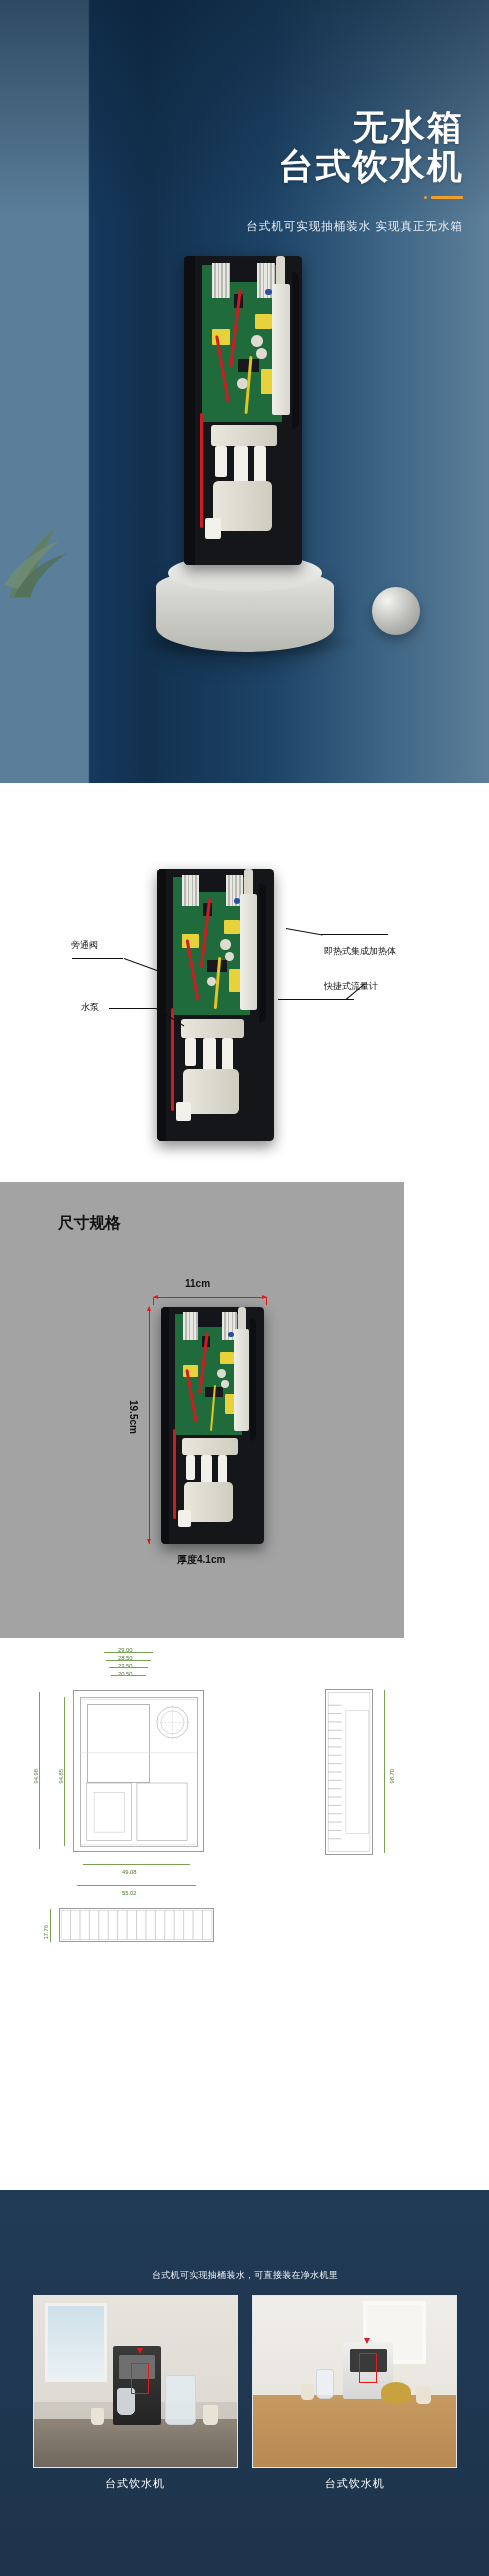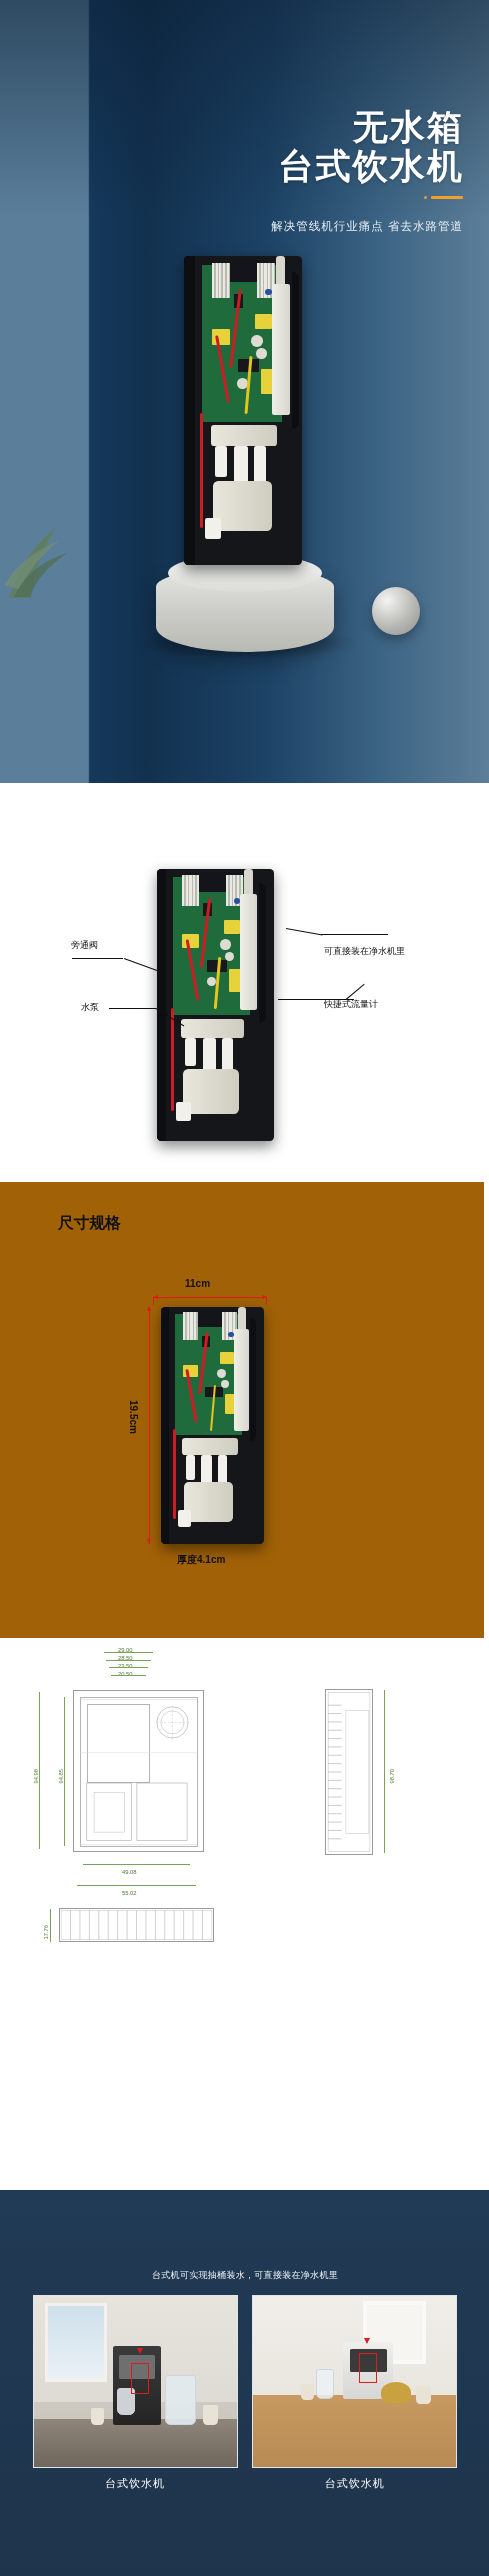--- a/index.html
+++ b/index.html
@@ -65,21 +65,21 @@
   
   .sec2 { position:absolute; left:0; top:783px; width:490px; height:398px; background:#fff; }
   .sec2-title { position:absolute; left:0; top:47px; width:490px; text-align:center;
     font-size:14px; font-weight:bold; color:#111; letter-spacing:0.5px; }
   .diagram { position:absolute; left:157px; top:86px; width:126px; height:272px; }
 
   .callout { position:absolute; font-size:9px; color:#111; white-space:nowrap; }
   .lead { position:absolute; background:#111; height:1px; transform-origin:left center; }
 
   
-  .sec3 { position:absolute; left:0; top:1182px; width:484px; height:456px; background:#a16207; }
+  .sec3 { position:absolute; left:0; top:1182px; width:404px; height:456px; background:#a3a3a3; }
   .sec3-title { position:absolute; left:58px; top:31px; font-size:15.7px; font-weight:bold; color:#111; }
   .dim-wrap { position:absolute; left:131px; top:92px; width:157px; height:304px; }
   .dimtext { position:absolute; font-size:10px; font-weight:bold; color:#111; white-space:nowrap; }
   .dimtext.vert { writing-mode:vertical-rl; }
   .arrow-h { position:absolute; height:1px; background:#e01b1b; }
   .arrow-h::before, .arrow-h::after { content:""; position:absolute; top:-2.1px; width:0; height:0;
     border-top:2.6px solid transparent; border-bottom:2.6px solid transparent; }
   .arrow-h::before { left:-0.5px; border-right:5.8px solid #e01b1b; }
   .arrow-h::after  { right:-0.5px; border-left:5.8px solid #e01b1b; }
   .arrow-v { position:absolute; width:1px; background:#e01b1b; }
@@ -135,21 +135,21 @@
   <div class="hero-title">
     <span>无水箱</span>
     <span class="l2">台式饮水机</span>
   </div>
 
   <div class="hero-accent">
     <span class="dot"></span>
     <span class="bar"></span>
   </div>
 
-  <div class="hero-sub">解决管线机行业痛点 省去水路管道</div>
+  <div class="hero-sub">台式机可实现抽桶装水 实现真正无水箱</div>
 
   <div class="stage">
 
     <svg class="leaf" viewBox="0 0 150 230">
       <path d="M10 230 C 30 170 55 130 100 95 C 70 140 55 185 50 230 Z" fill="#5f7d52" opacity=".9"></path>
       <path d="M0 205 C 25 165 60 140 105 120 C 65 155 40 185 32 215 Z" fill="#76906a" opacity=".85"></path>
       <path d="M20 228 C 35 190 70 160 120 145 C 80 172 58 200 50 228 Z" fill="#4e6b45" opacity=".8"></path>
     </svg>
 
     <div class="ped-shadow"></div>
@@ -224,25 +224,25 @@
   </div>
 
   <div class="callout" style="left:71px; top:156px;">旁通阀</div>
   <div class="lead" style="left:72px; top:175px; width:51px;"></div>
   <div class="lead" style="left:124px; top:175px; width:41px; transform:rotate(20deg);"></div>
 
   <div class="callout" style="left:81px; top:218px;">水泵</div>
   <div class="lead" style="left:109px; top:225px; width:47px;"></div>
   <div class="lead" style="left:156px; top:225px; width:32.5px; transform:rotate(32deg);"></div>
 
-  <div class="callout" style="left:324px; top:162px;">可直接装在净水机里</div>
+  <div class="callout" style="left:324px; top:162px;">即热式集成加热体</div>
   <div class="lead" style="left:321px; top:151px; width:67px;"></div>
   <div class="lead" style="left:286px; top:145px; width:37px; transform:rotate(10deg);"></div>
 
-  <div class="callout" style="left:324px; top:215px;">快捷式流量计</div>
+  <div class="callout" style="left:324px; top:197px;">快捷式流量计</div>
   <div class="lead" style="left:278px; top:216px; width:76px;"></div>
   <div class="lead" style="left:346px; top:216px; width:24px; transform:rotate(-40deg);"></div>
 </div>
 
 <div class="sec3">
   <div class="sec3-title">尺寸规格</div>
 
   <div class="dim-wrap">
 
     <div class="dimtext" style="left:54px; top:4.2px;">11cm</div>

